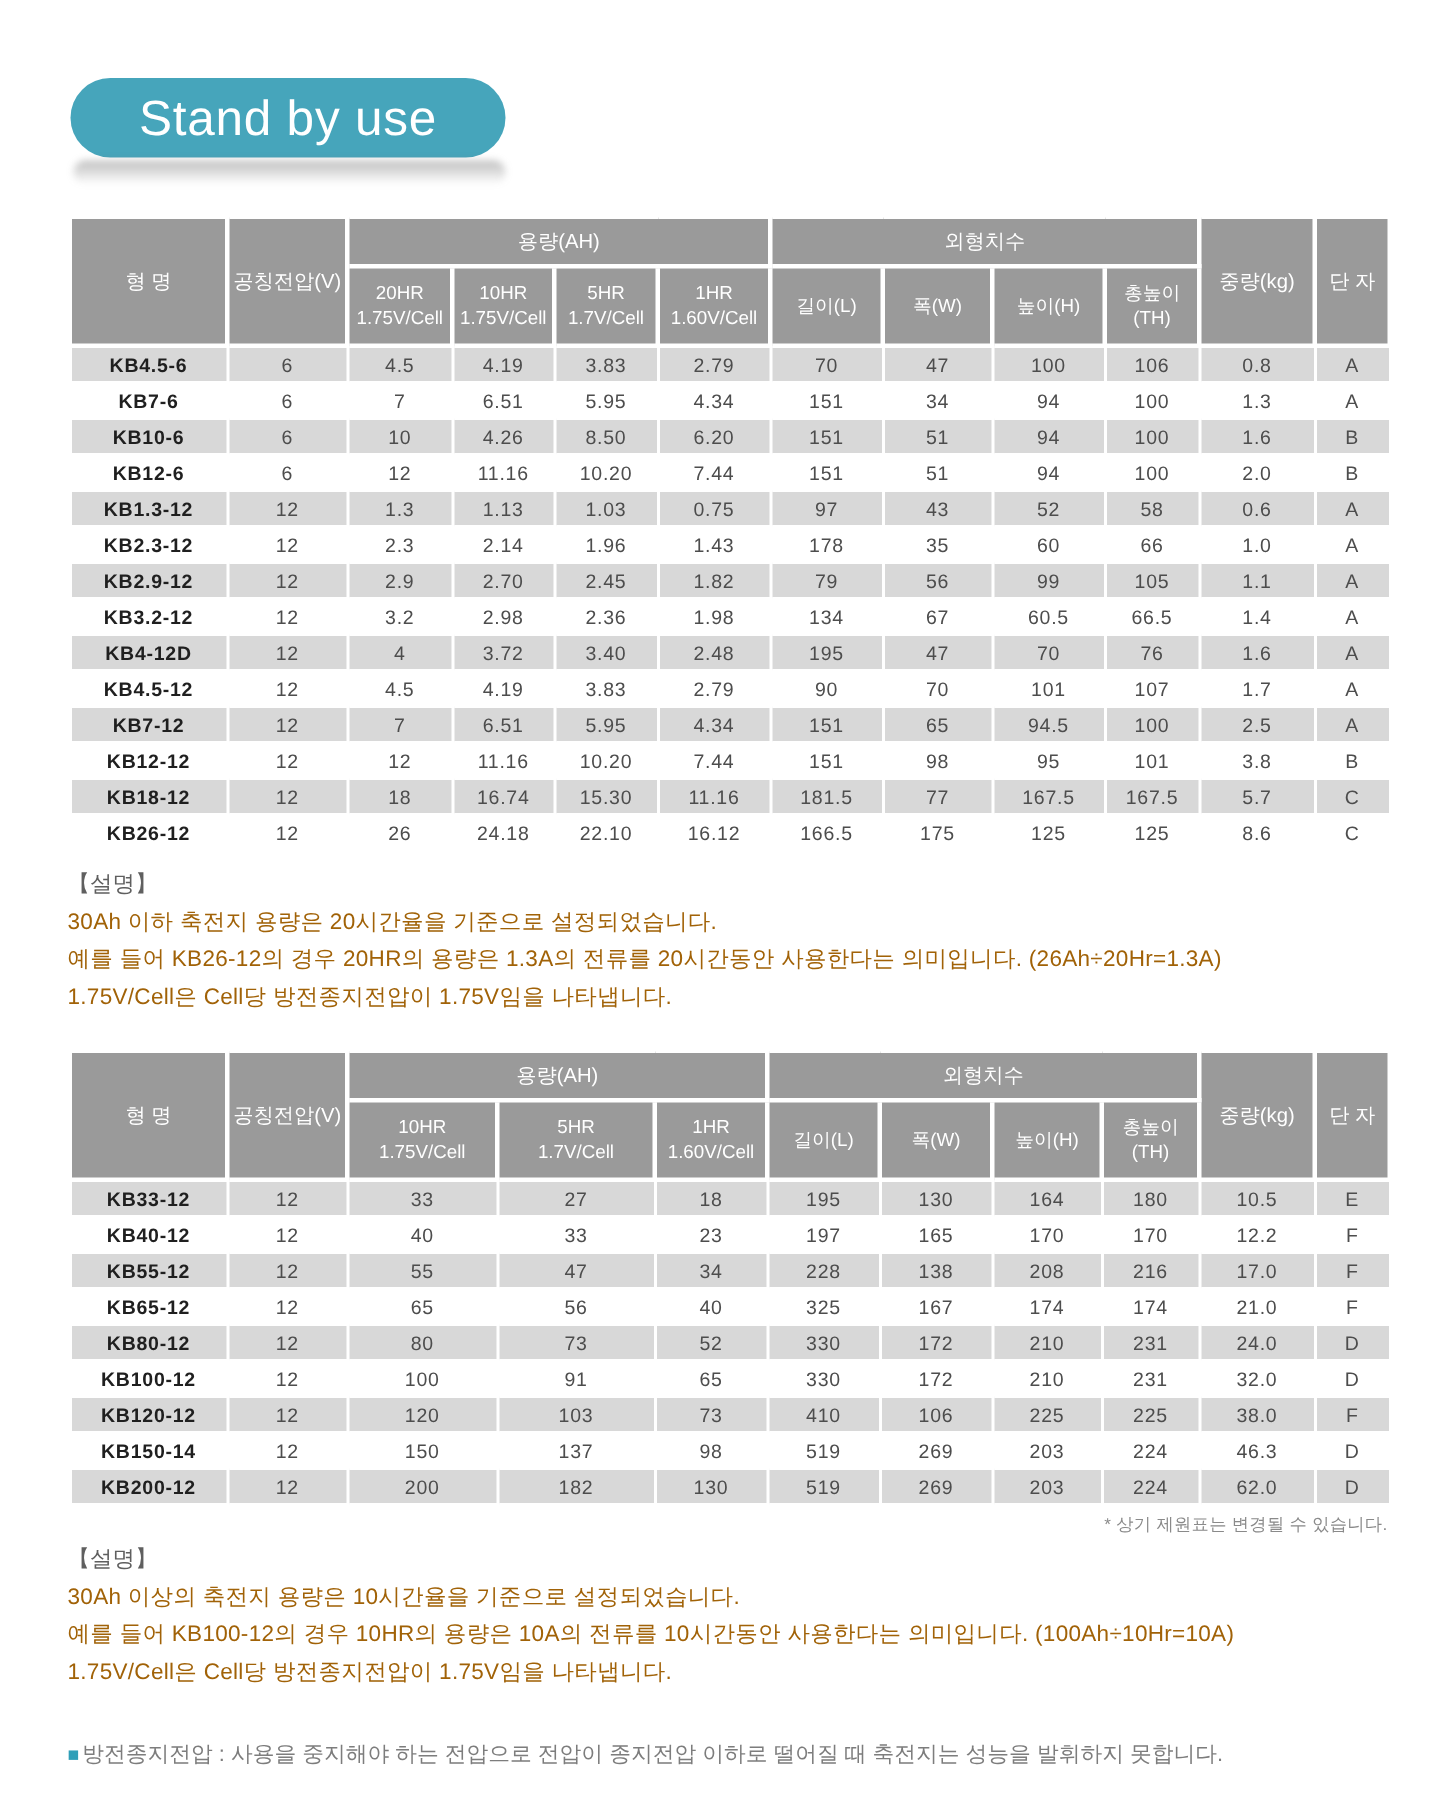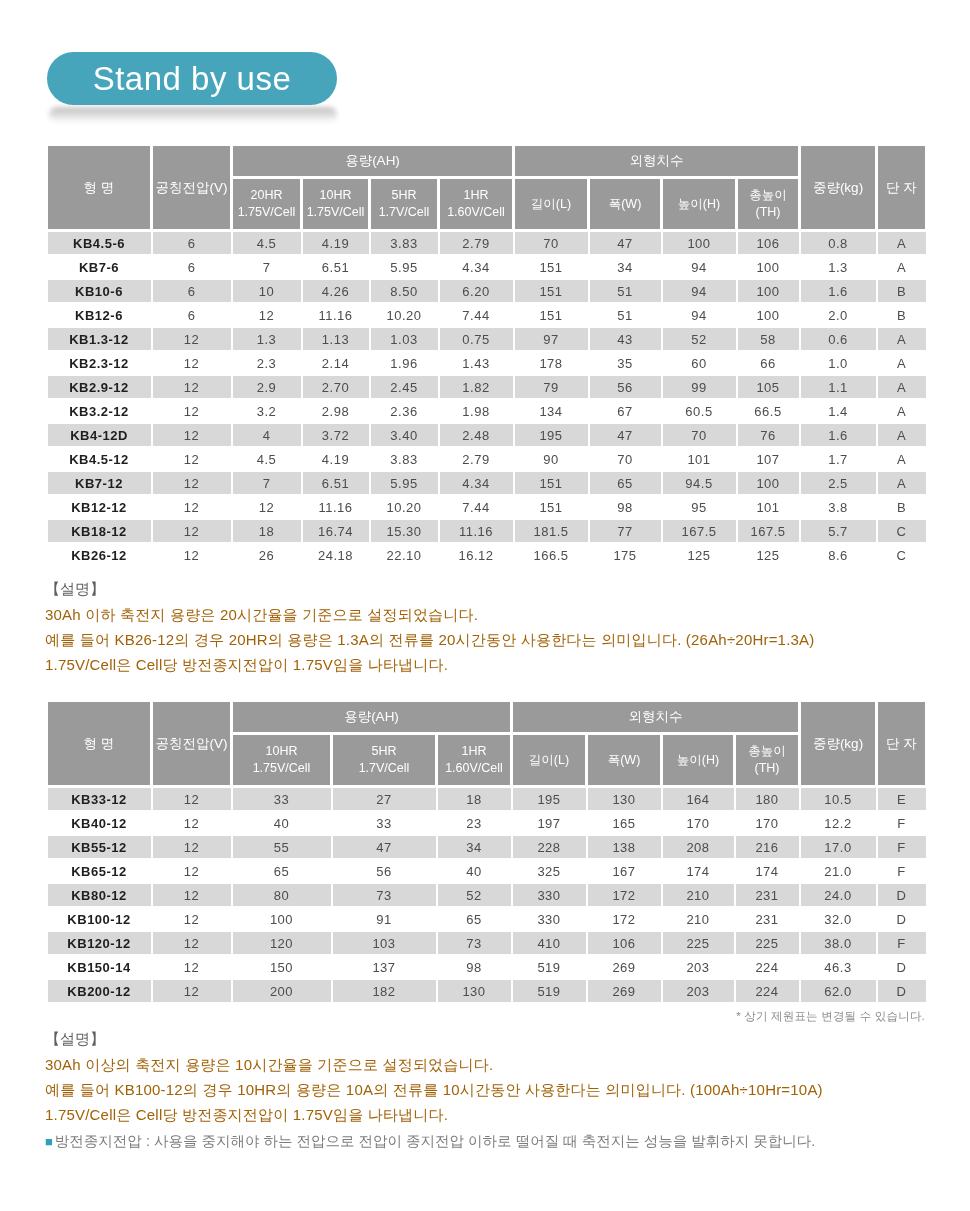--- a/index.html
+++ b/index.html
@@ -60,21 +60,21 @@
   
   .note { margin-top: 12px; }
   .note-heading { font-size: 15px; color: #5f5f5f; margin-bottom: 4px; }
   .note-line { font-size: 15px; color: #a16207; line-height: 1.65; letter-spacing: 0.2px; }
 
   .footnote {
     text-align: right; font-size: 11.5px; color: #8a8a8a;
     margin-top: 5px; letter-spacing: 0.2px;
   }
 
-  .footer-note { margin-top: 4px; font-size: 14.5px; color: #7d7d7d; }
+  .footer-note { margin-top: 32px; font-size: 14.5px; color: #7d7d7d; }
   .footer-note .bullet { color: #2f9fb8; margin-right: 2px; font-size: 13px; }
 </style>
 </head>
 <body>
 
 <div class="content">
 
   <div class="badge">Stand by use</div>
   <div class="badge-reflection"></div>
 

